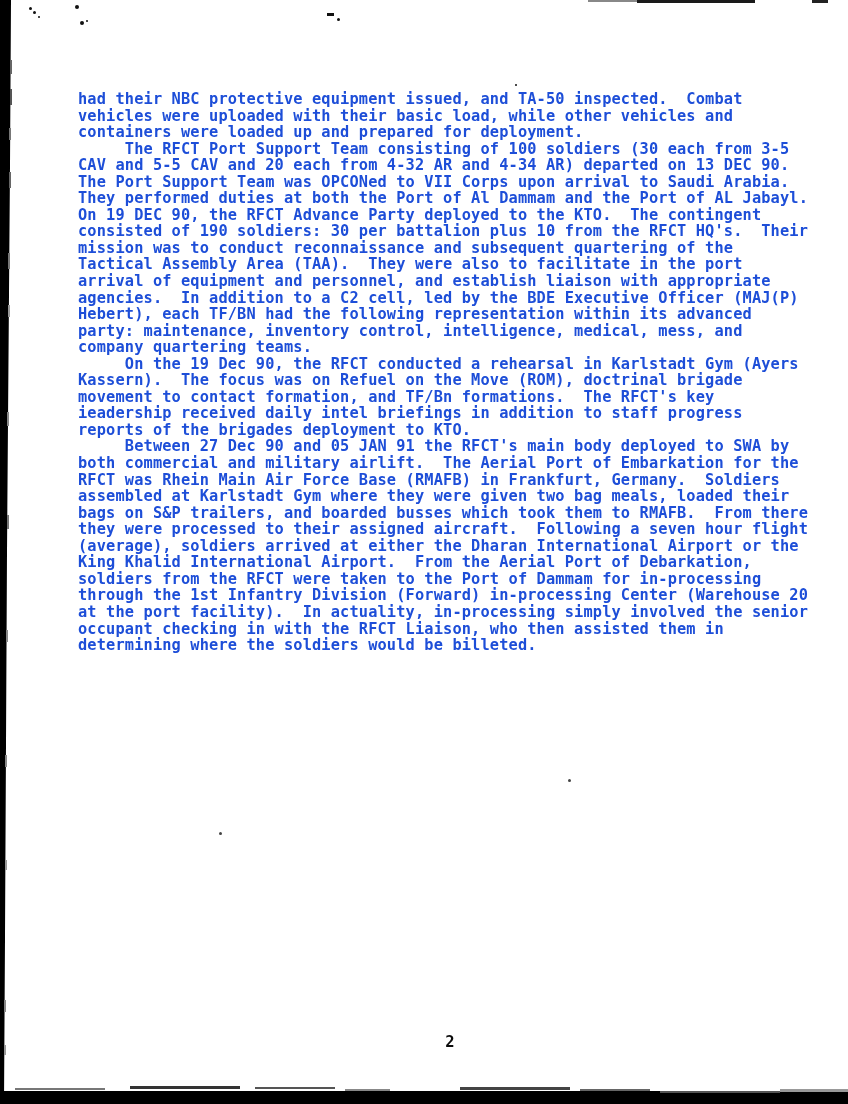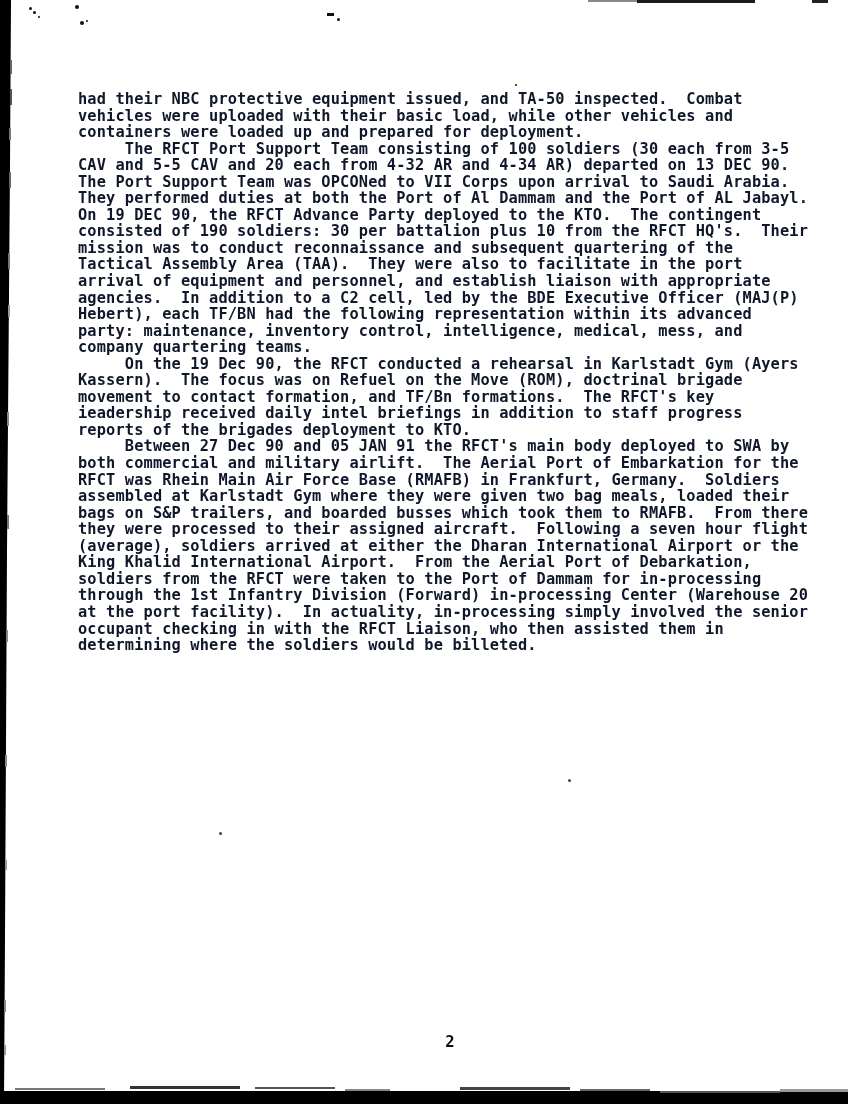--- a/index.html
+++ b/index.html
@@ -12,21 +12,21 @@
   }
   .body-text{
     position:absolute;
     left:78px;top:91px;
     margin:0;
     font-family:"DejaVu Sans Mono", monospace;
     font-size:15.3px;
     font-weight:bold;
     letter-spacing:0.15px;
     line-height:16.55px;
-    color:#0f172a;
+    color:#1d4ed8;
     white-space:pre;
   }
   .page-number{
     position:absolute;
     left:380px;top:1033px;width:140px;
     text-align:center;
     font-family:"DejaVu Sans Mono", monospace;
     font-size:15.5px;
     font-weight:bold;
     color:#0b0b0b;

